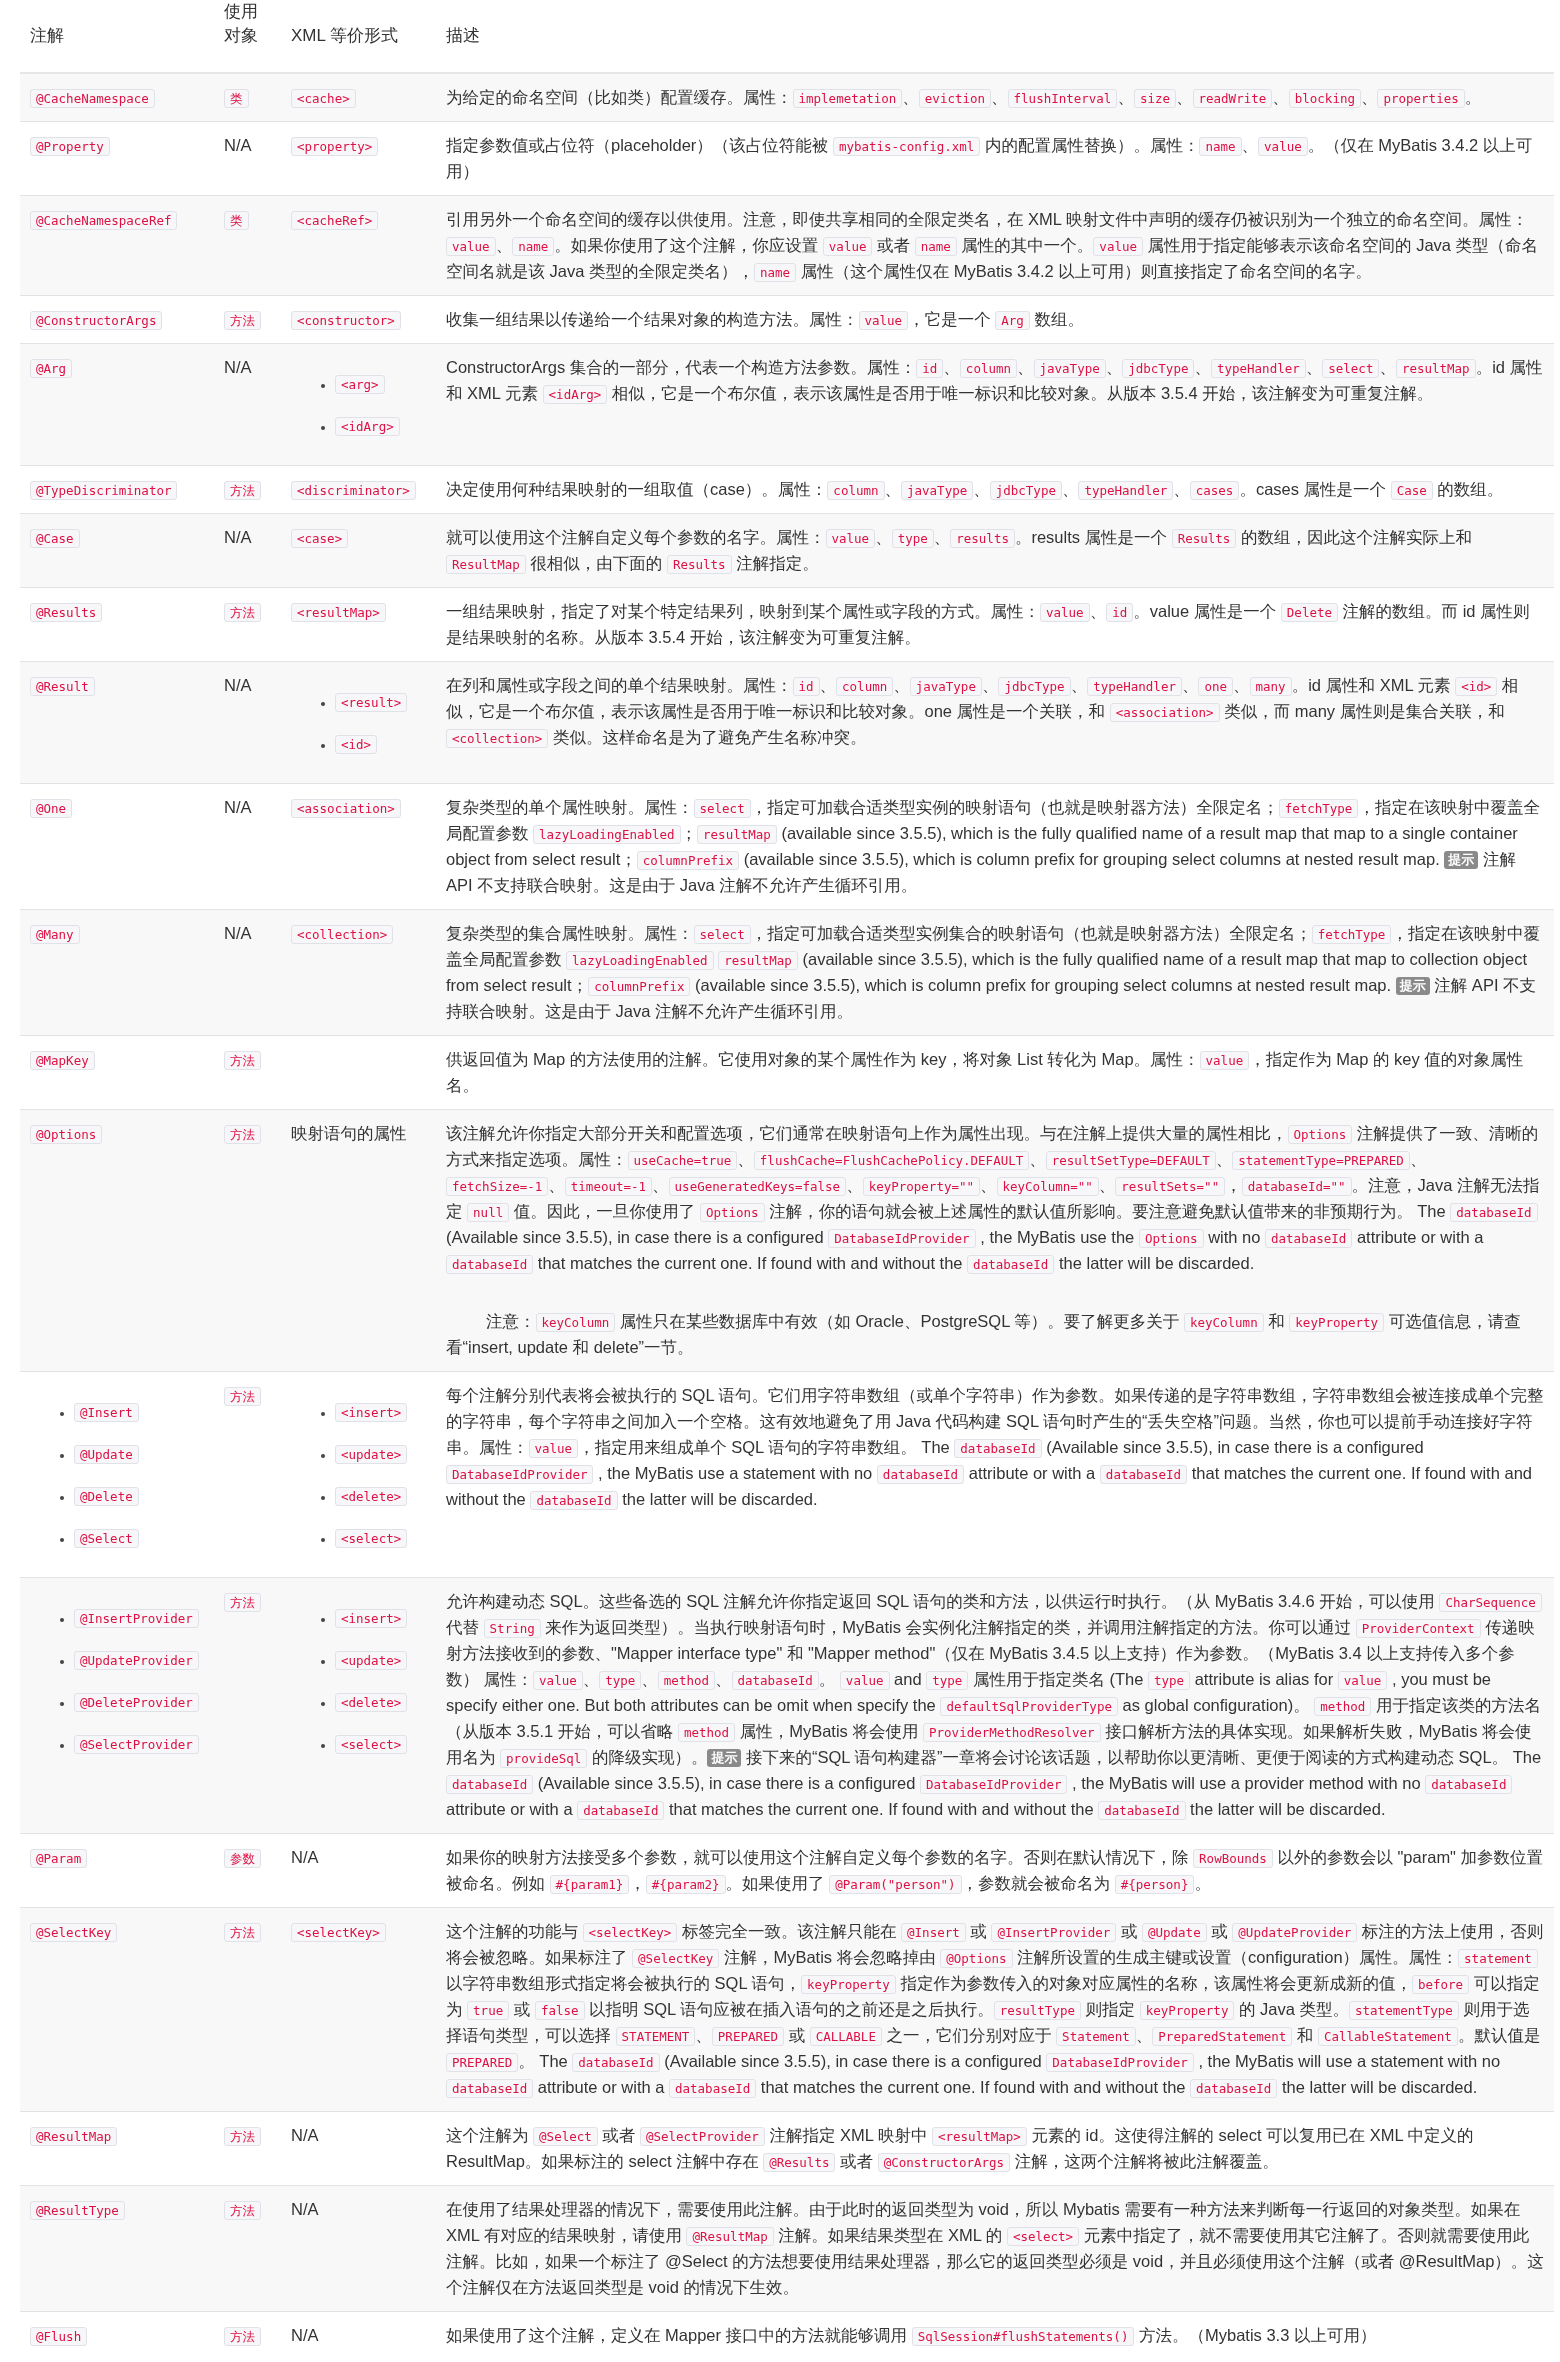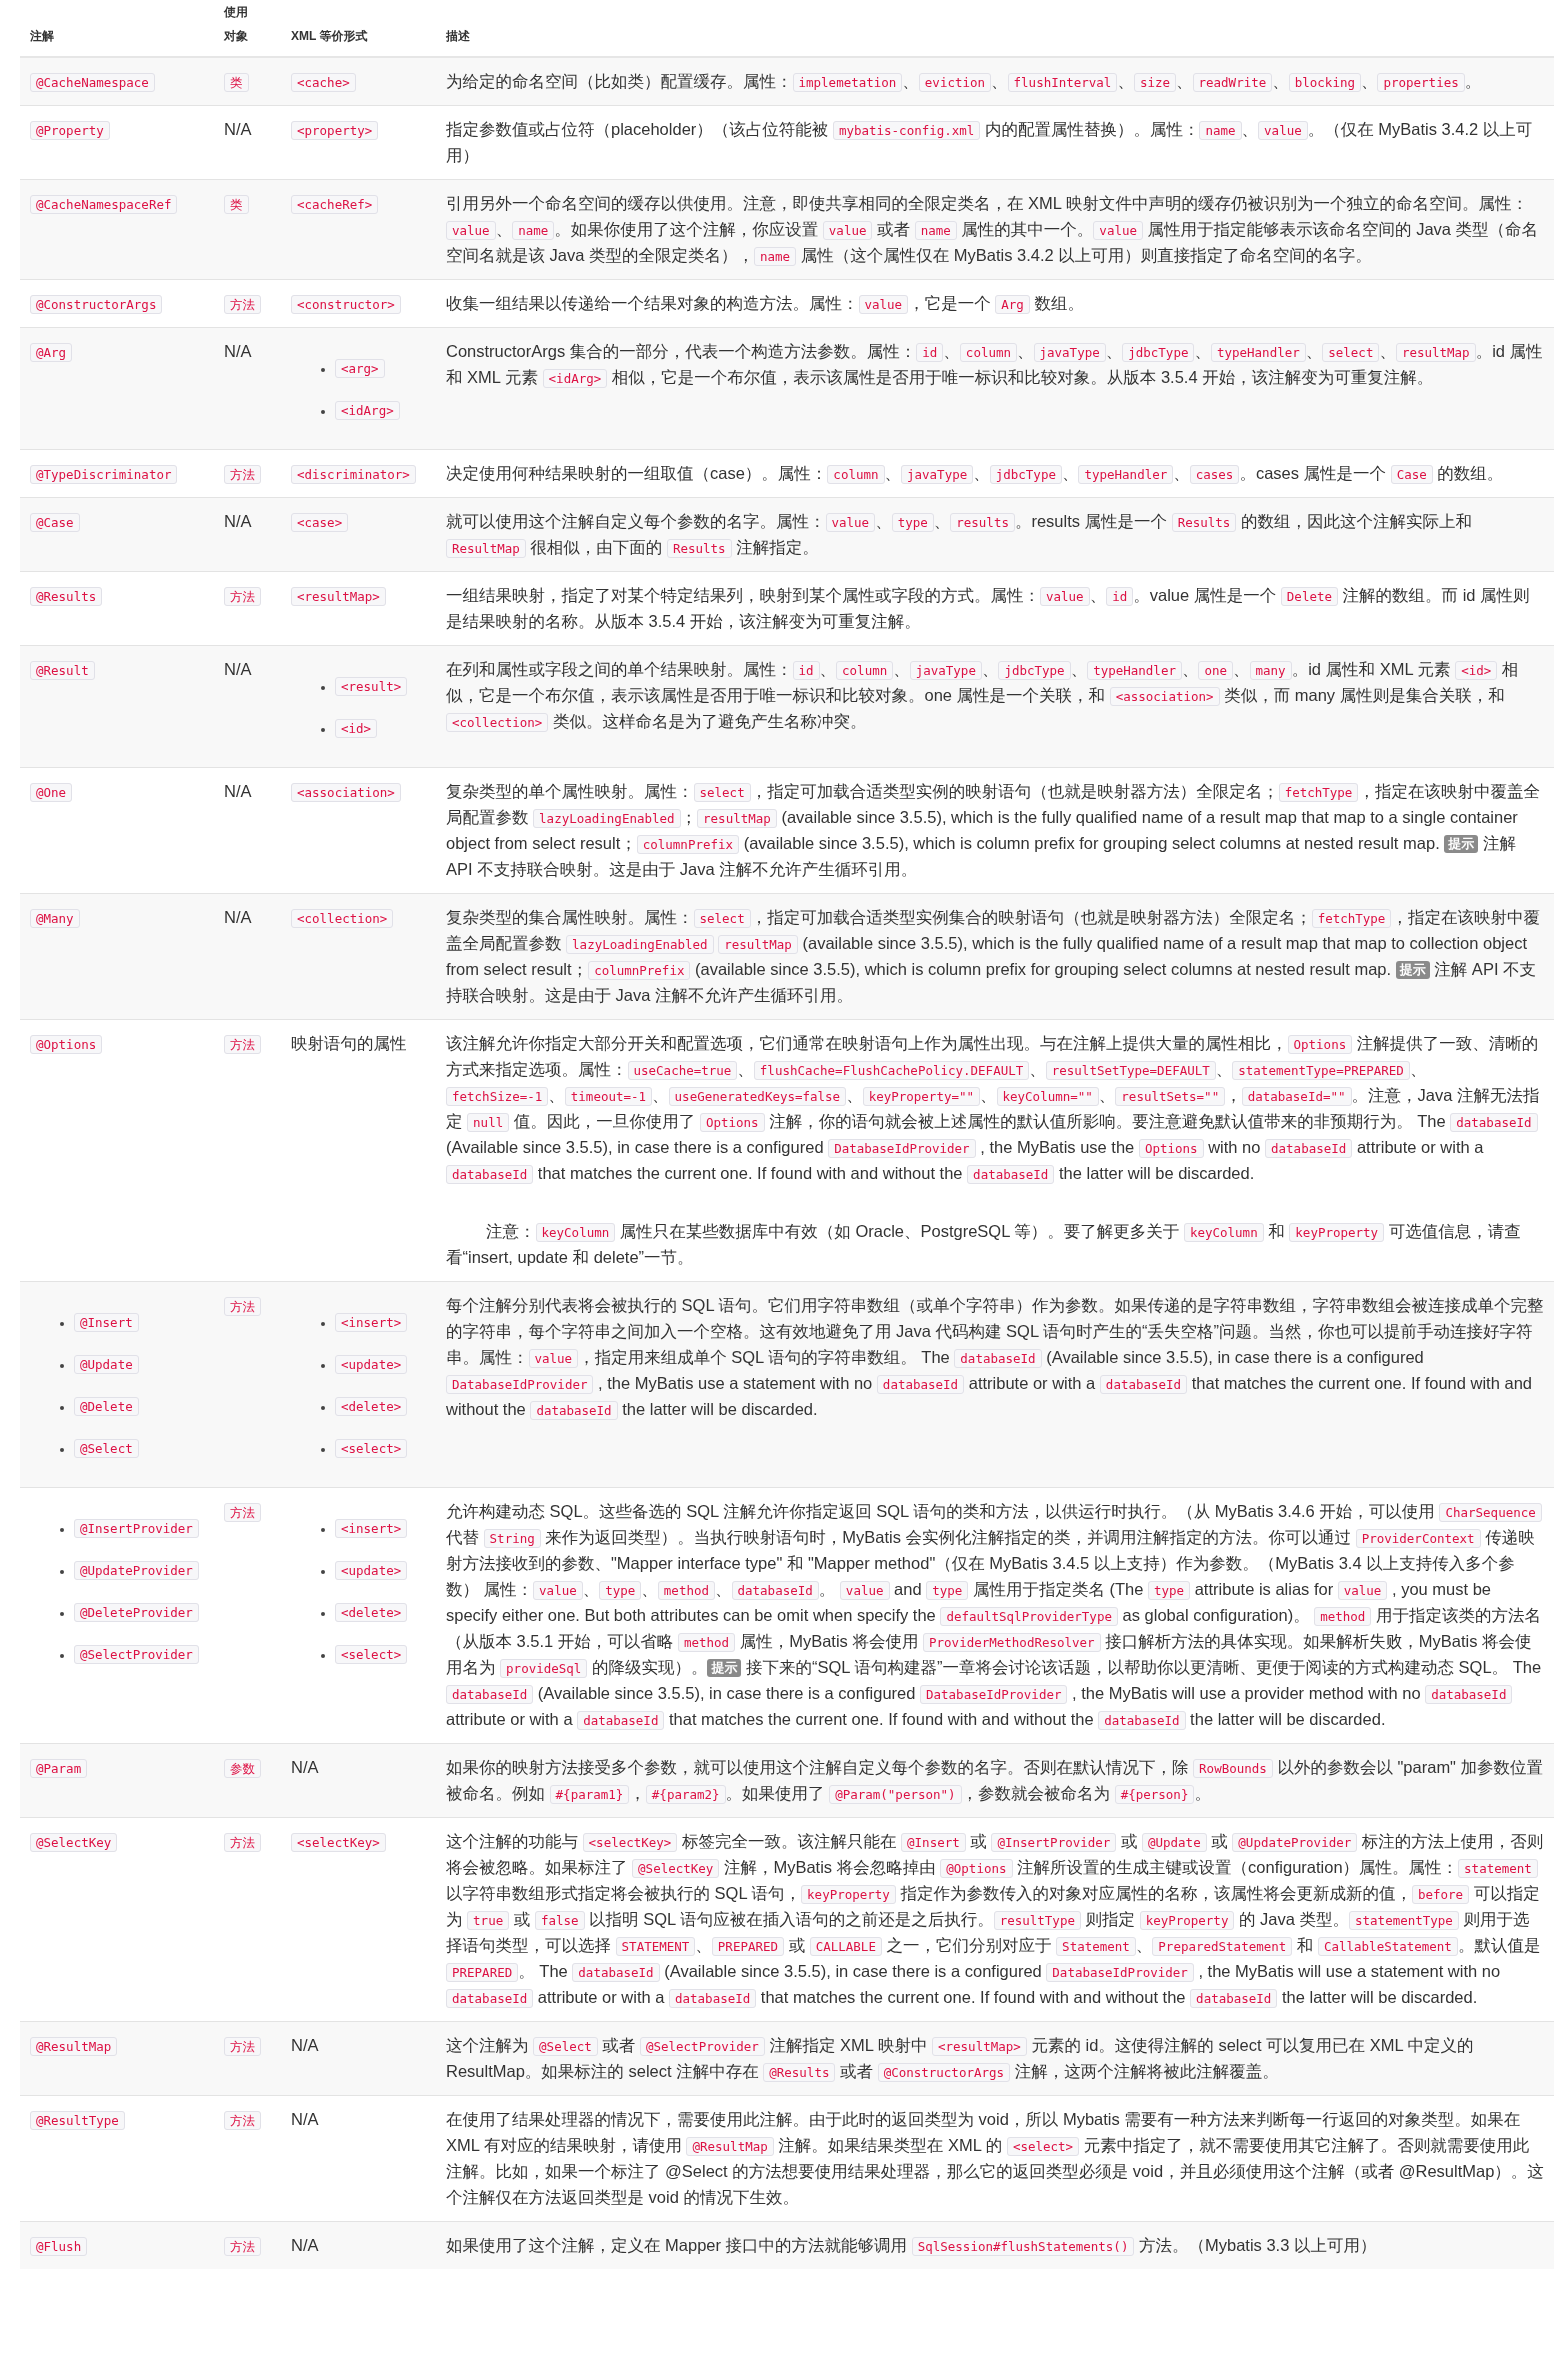--- a/index.html
+++ b/index.html
@@ -15,24 +15,24 @@
     width: 1534px;
     border-collapse: collapse;
     table-layout: fixed;
   }
   col.c1 { width: 194px; }
   col.c2 { width: 67px; }
   col.c3 { width: 155px; }
   col.c4 { width: auto; }
   thead th {
     text-align: left;
-    font-weight: bold;
+    font-weight: normal;
     vertical-align: bottom;
-    padding: 0 10px 8px 10px;
-    font-size: 12px;
+    padding: 0 10px 24px 10px;
+    font-size: 17px;
     line-height: 24px;
     color: #333;
     border-bottom: 2px solid #e6e6e6;
   }
   thead th .th-lines span { display: block; }
   tbody td {
     vertical-align: top;
     padding: 10px 10px 11px 10px;
     border-top: 1px solid #e3e3e3;
   }
@@ -188,20 +188,28 @@
         </tr>
         <tr>
           <td><code>@Many</code></td>
           <td><span>N/A</span></td>
           <td><code>&lt;collection&gt;</code></td>
           <td class="desc">
             <p><span>复杂类型的集合属性映射。属性：</span><code>select</code><span>，指定可加载合适类型实例集合的映射语句（也就是映射器方法）全限定名；</span><code>fetchType</code><span>，指定在该映射中覆盖全局配置参数 </span><code>lazyLoadingEnabled</code><span> </span><code>resultMap</code><span> (available since 3.5.5), which is the fully qualified name of a result map that map to collection object from select result；</span><code>columnPrefix</code><span> (available since 3.5.5), which is column prefix for grouping select columns at nested result map. </span><span class="tip">提示</span><span> 注解 API 不支持联合映射。这是由于 Java 注解不允许产生循环引用。</span></p>
           </td>
         </tr>
         <tr>
+          <td><code>@MapKey</code></td>
+          <td><code>方法</code></td>
+          <td></td>
+          <td class="desc">
+            <p><span>供返回值为 Map 的方法使用的注解。它使用对象的某个属性作为 key，将对象 List 转化为 Map。属性：</span><code>value</code><span>，指定作为 Map 的 key 值的对象属性名。</span></p>
+          </td>
+        </tr>
+        <tr>
           <td><code>@Options</code></td>
           <td><code>方法</code></td>
           <td><span>映射语句的属性</span></td>
           <td class="desc">
             <p><span>该注解允许你指定大部分开关和配置选项，它们通常在映射语句上作为属性出现。与在注解上提供大量的属性相比，</span><code>Options</code><span> 注解提供了一致、清晰的方式来指定选项。属性：</span><code>useCache=true</code><span>、</span><code>flushCache=FlushCachePolicy.DEFAULT</code><span>、</span><code>resultSetType=DEFAULT</code><span>、</span><code>statementType=PREPARED</code><span>、</span><code>fetchSize=-1</code><span>、</span><code>timeout=-1</code><span>、</span><code>useGeneratedKeys=false</code><span>、</span><code>keyProperty=""</code><span>、</span><code>keyColumn=""</code><span>、</span><code>resultSets=""</code><span>，</span><code>databaseId=""</code><span>。注意，Java 注解无法指定 </span><code>null</code><span> 值。因此，一旦你使用了 </span><code>Options</code><span> 注解，你的语句就会被上述属性的默认值所影响。要注意避免默认值带来的非预期行为。 The </span><code>databaseId</code><span> (Available since 3.5.5), in case there is a configured </span><code>DatabaseIdProvider</code><span> , the MyBatis use the </span><code>Options</code><span> with no </span><code>databaseId</code><span> attribute or with a </span><code>databaseId</code><span> that matches the current one. If found with and without the </span><code>databaseId</code><span> the latter will be discarded.</span></p>
             <p class="note"><span>注意：</span><code>keyColumn</code><span> 属性只在某些数据库中有效（如 Oracle、PostgreSQL 等）。要了解更多关于 </span><code>keyColumn</code><span> 和 </span><code>keyProperty</code><span> 可选值信息，请查看“insert, update 和 delete”一节。</span></p>
           </td>
         </tr>
         <tr>
           <td>

